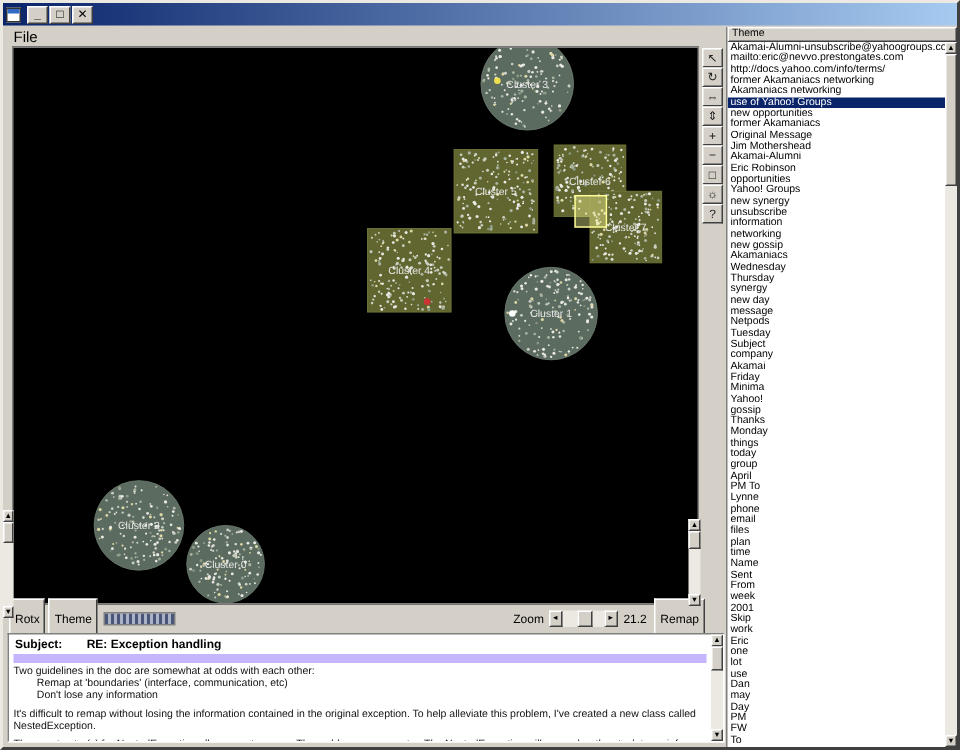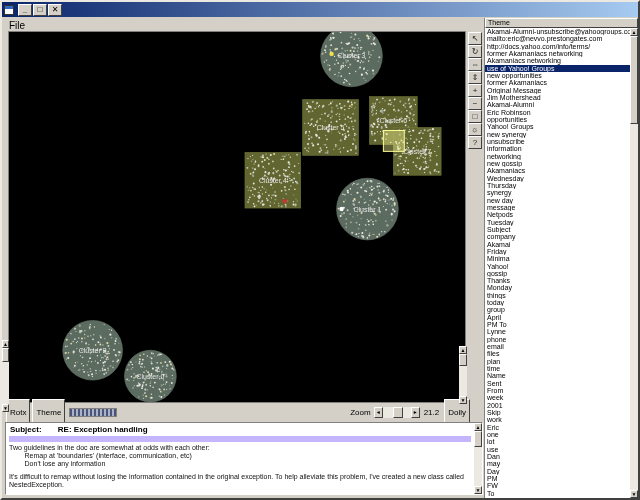--- a/index.html
+++ b/index.html
@@ -1375,21 +1375,21 @@
         <div class="tickbar"></div>
         <span class="zoom-label">Zoom</span>
         <div class="hscroll">
           <div class="sb-btn"><span>◄</span></div>
           <div class="h-track">
               <div class="h-thumb"></div>
             </div>
           <div class="sb-btn"><span>►</span></div>
         </div>
         <span class="zoom-value">21.2</span>
-        <button class="btn dolly">Dolly</button>
+        <button class="btn dolly">Remap</button>
       </div>
 
       <div class="message-panel">
         <div class="message-content">
           <div class="subject-line">
             <span>Subject:</span>
             <span class="subject-text">RE: Exception handling</span>
           </div>
           <div>
               <div class="msg-line">Two guidelines in the doc are somewhat at odds with each other:</div>

